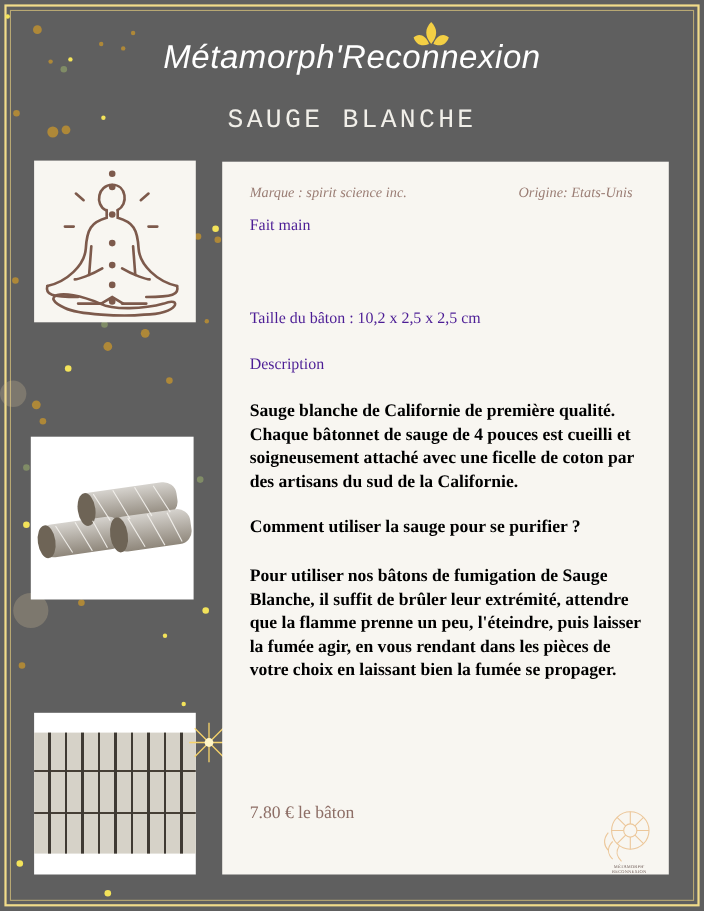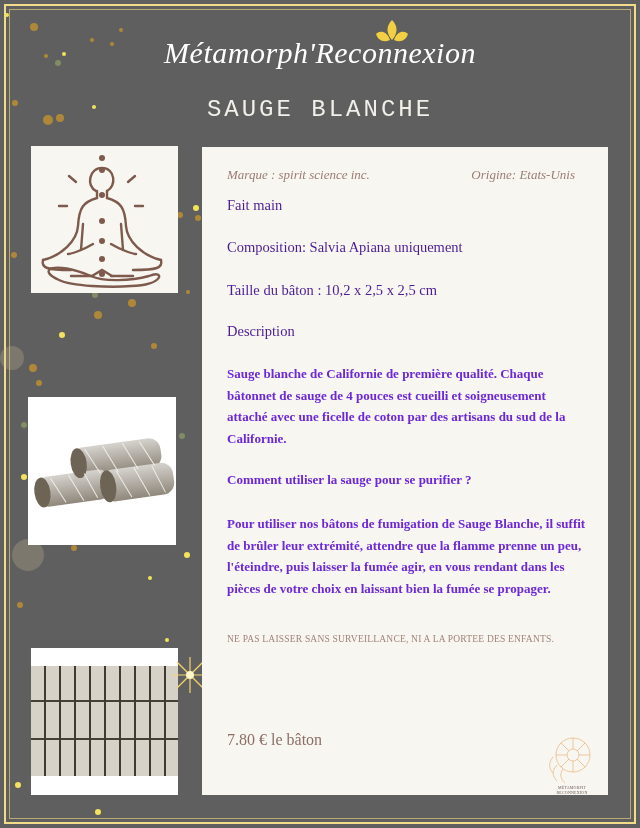--- a/index.html
+++ b/index.html
@@ -17,21 +17,21 @@
     .frame-inner {
       position: absolute; left: 9px; top: 9px; right: 9px; bottom: 9px;
       border: 1px solid #b8a873;
       pointer-events: none;
     }
     .sparkles { position: absolute; inset: 0; pointer-events: none; }
     .brand {
       position: absolute; left: 0; right: 0; top: 36px;
       text-align: center;
       color: #ffffff;
-      font-family: Liberation Serif, serif;
+      font-family: Liberation Sans, sans-serif;
       font-style: italic;
       font-size: 30px;
       letter-spacing: 0.5px;
       font-weight: normal;
     }
     .leaf-logo { position: absolute; left: 372px; top: 18px; width: 40px; height: 32px; }
     .product-title {
       position: absolute; left: 0; right: 0; top: 96px;
       text-align: center;
       color: #f1efe9;
@@ -47,21 +47,21 @@
       font-family: "Liberation Serif", serif;
     }
     .meta-row {
       position: absolute; left: 25px; right: 33px; top: 20px;
       display: flex; justify-content: space-between;
       font-style: italic; font-size: 13px; color: #9a7d74;
     }
     .line { position: absolute; left: 25px; font-size: 14.5px; color: #4c1d95; }
     .para {
       position: absolute; left: 25px; width: 360px;
-      font-size: 13px; line-height: 21.5px; color: #6d28d9;
+      font-size: 16px; line-height: 21.5px; color: #000000;
       font-weight: bold;
     }
     .caps {
       position: absolute; left: 25px; width: 370px;
       font-size: 9.5px; line-height: 15px; color: #a0847b;
       letter-spacing: 0.2px;
     }
     .price { position: absolute; left: 25px; top: 541px; font-size: 16px; color: #8d6e66; margin-top: 43px; }
     .dreamcatcher { position: absolute; left: 343px; top: 588px; width: 50px; height: 50px; }
     .dc-label {
@@ -210,27 +210,25 @@
   </g>
   <circle cx="20" cy="20" r="4" fill="#fff6c8"></circle>
 </svg>
 
 <div class="panel">
   <div class="meta-row">
     <span>Marque : spirit science inc.</span>
     <span>Origine: Etats-Unis</span>
   </div>
   <div class="line" style="top:50px">Fait main</div>
-  <div class="line" style="top:92px">Composition: Salvia Apiana uniquement</div>
   <div class="line" style="top:135px">Taille du bâton : 10,2 x 2,5 x 2,5 cm</div>
   <div class="line" style="top:176px; font-weight:normal;">Description</div>
   <div class="para" style="top:216px">Sauge blanche de Californie de première qualité. Chaque bâtonnet de sauge de 4 pouces est cueilli et soigneusement attaché avec une ficelle de coton par des artisans du sud de la Californie.</div>
   <div class="para" style="top:322px">Comment utiliser la sauge pour se purifier ?</div>
   <div class="para" style="top:366px; width:365px;">Pour utiliser nos bâtons de fumigation de Sauge Blanche, il suffit de brûler leur extrémité, attendre que la flamme prenne un peu, l'éteindre, puis laisser la fumée agir, en vous rendant dans les pièces de votre choix en laissant bien la fumée se propager.</div>
-  <div class="caps" style="top:485px">NE PAS LAISSER SANS SURVEILLANCE, NI A LA PORTEE DES ENFANTS.</div>
   <div class="price">7.80  € le bâton</div>
 
   <svg class="dreamcatcher" viewBox="0 0 50 50" fill="none" stroke="#ecc79a" stroke-width="1">
     <circle cx="28" cy="20" r="17"></circle>
     <circle cx="28" cy="20" r="6"></circle>
     <path d="M28 3 L28 14 M28 26 L28 37 M11 20 L22 20 M34 20 L45 20 M16 8 L24 16 M32 24 L40 32 M40 8 L32 16 M24 24 L16 32"></path>
     <path d="M12 30 C6 36 8 42 12 46 M18 34 C14 40 16 44 20 48 M8 22 C3 28 4 34 8 38"></path>
   </svg>
   <div class="dc-label">MÉTAMORPH' RECONNEXION</div>
 </div>

